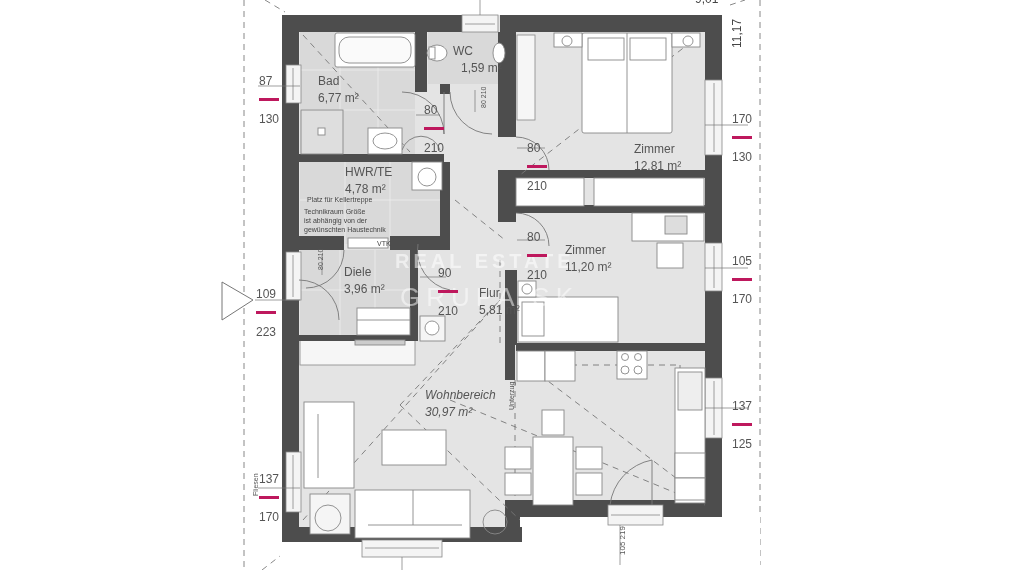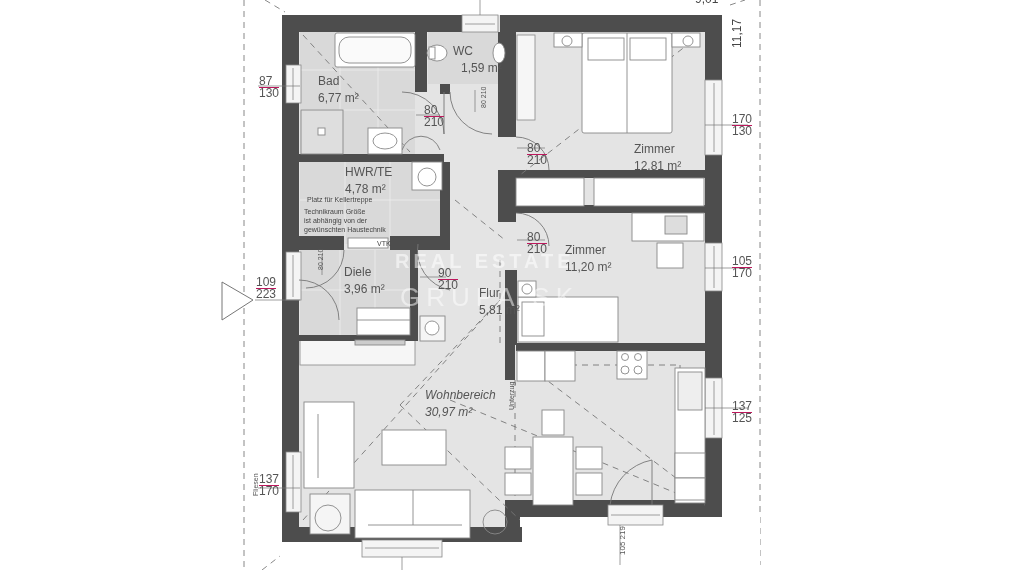--- a/index.html
+++ b/index.html
@@ -1,21 +1,21 @@
 <!DOCTYPE html>
 <html><head>
 <meta charset="utf-8">
 <style>
   html, body { margin:0; padding:0; background:#ffffff; }
   body { width:1011px; height:570px; overflow:hidden; position:relative; font-family:"Liberation Sans", sans-serif; }
   #plan { position:absolute; left:0; top:0; width:1011px; height:570px; }
   .room-label { position:absolute; color:#555555; font-size:12px; line-height:17px; white-space:nowrap; }
   .room-label .area { display:block; }
   .dim { position:absolute; color:#555555; font-size:12px; line-height:10px; text-align:left; white-space:nowrap; }
-  .dim .b { display:block; border-top:1px solid #be185d; margin-top:1px; padding-top:0; }
+  .dim .b { display:block; border-top:3px solid #be185d; margin-top:12px; padding-top:13px; }
   .note { position:absolute; color:#444; font-size:7px; line-height:10px; white-space:nowrap; }
   .vtxt { position:absolute; color:#555; font-size:8px; transform:rotate(-90deg); transform-origin:left top; white-space:nowrap; }
   .big-dim { position:absolute; color:#444; font-size:12px; white-space:nowrap; }
   .watermark { position:absolute; left:395px; top:250px; color:rgba(255,255,255,0.55); font-size:20px; font-weight:bold; letter-spacing:4px; white-space:nowrap; pointer-events:none; }
   .watermark2 { position:absolute; left:400px; top:282px; color:rgba(255,255,255,0.5); font-size:26px; letter-spacing:6px; white-space:nowrap; pointer-events:none; }
 </style>
 </head>
 <body>
 
 <svg id="plan" viewBox="0 0 1011 570" xmlns="http://www.w3.org/2000/svg">
@@ -283,21 +283,21 @@
 <div class="note" style="left:377px;top:239px;">VTK</div>
 <div class="vtxt" style="left:508px;top:410px;font-size:7px;">Unterzug</div>
 <div class="vtxt" style="left:252px;top:496px;font-size:7px;">Fliesen</div>
 
 <div class="big-dim" style="left:695px;top:-8px;">9,01</div>
 <div class="big-dim" style="left:730px;top:48px;transform:rotate(-90deg);transform-origin:left top;">11,17</div>
 
 <div class="dim" style="left:259px;top:76px;">
   <span>87</span><span class="b">130</span>
 </div>
-<div class="dim" style="left:256px;top:277px;text-align:center;">
+<div class="dim" style="left:256px;top:289px;text-align:center;">
   <span>109</span><span class="b">223</span>
 </div>
 <div class="dim" style="left:259px;top:474px;">
   <span>137</span><span class="b">170</span>
 </div>
 <div class="dim" style="left:732px;top:114px;">
   <span>170</span><span class="b">130</span>
 </div>
 <div class="dim" style="left:732px;top:256px;">
   <span>105</span><span class="b">170</span>

